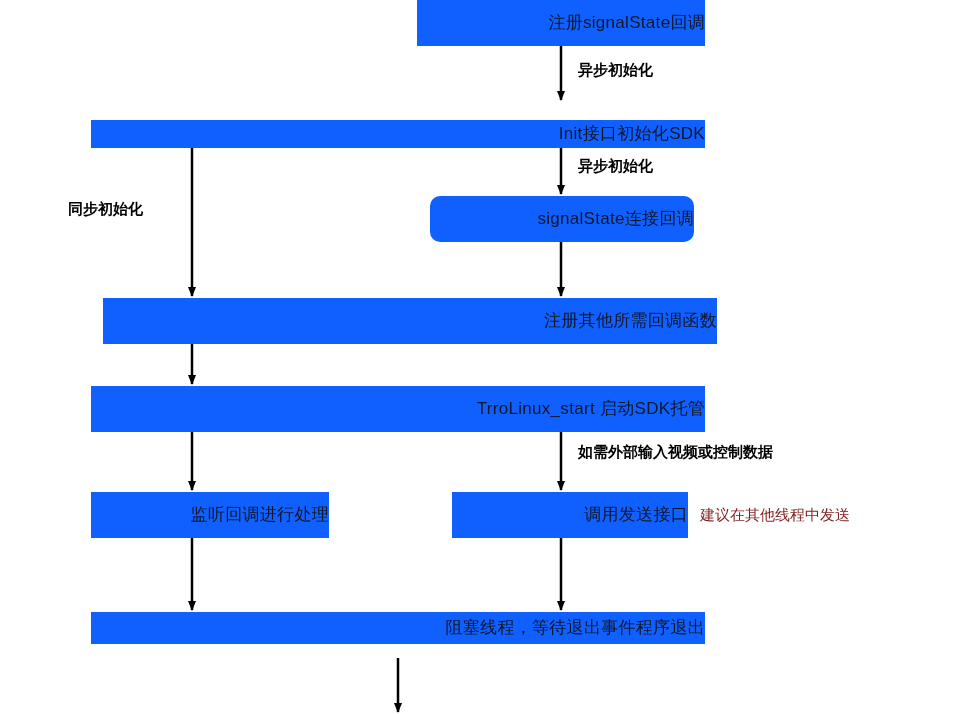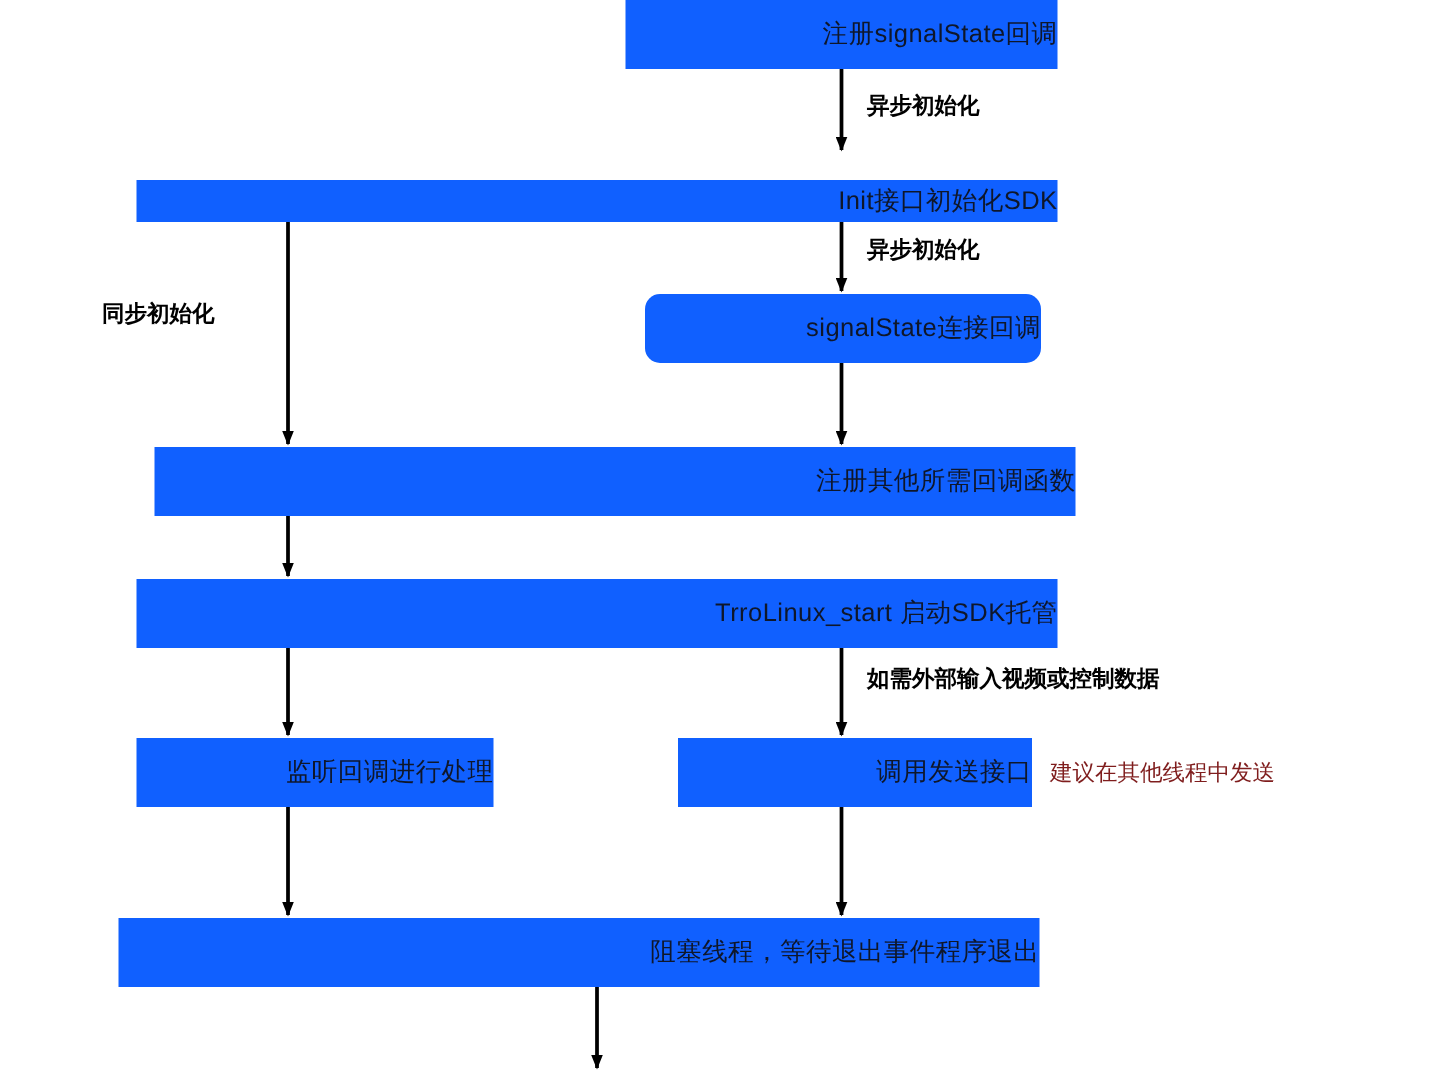--- a/index.html
+++ b/index.html
@@ -109,21 +109,21 @@
   </div>
 
   <div class="node" style="left:91px; top:492px; width:238px; height:46px;">
     <span>监听回调进行处理</span>
   </div>
 
   <div class="node" style="left:452px; top:492px; width:236px; height:46px;">
     <span>调用发送接口</span>
   </div>
 
-  <div class="node" style="left:79px; top:612px; width:614px; height:46px;">
+  <div class="node" style="left:91px; top:612px; width:614px; height:32px;">
     <span>阻塞线程，等待退出事件程序退出</span>
   </div>
 
   <div class="edge-label" style="left:578px; top:61px;">异步初始化</div>
 
   <div class="edge-label" style="left:578px; top:157px;">异步初始化</div>
 
   <div class="edge-label" style="left:68px; top:200px;">同步初始化</div>
 
   <div class="edge-label" style="left:578px; top:443px;">如需外部输入视频或控制数据</div>

